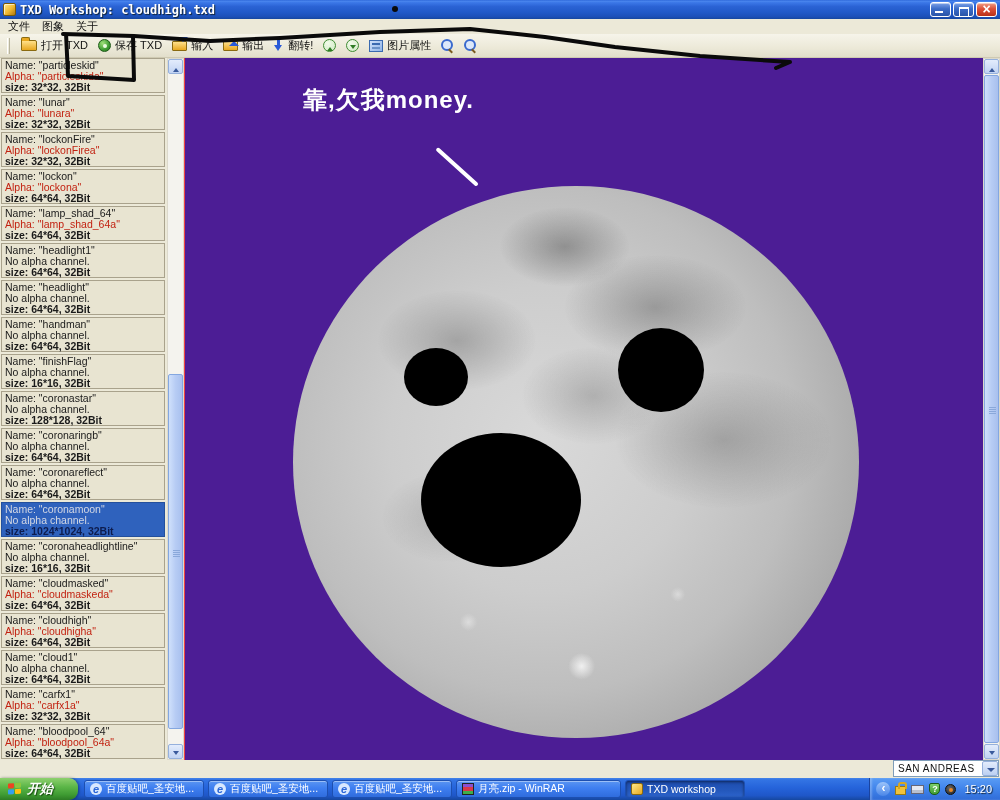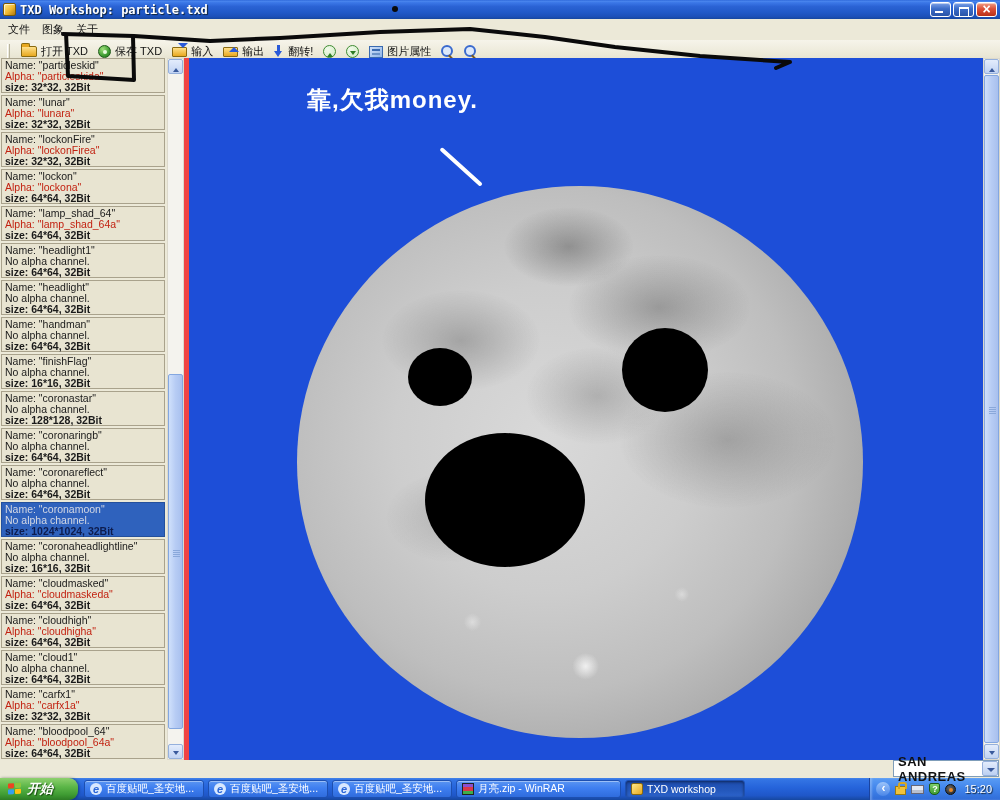--- a/index.html
+++ b/index.html
@@ -19,21 +19,21 @@
   text-shadow:1px 1px 1px #123; letter-spacing:0; }
 .winbtns { position:absolute; right:3px; top:2px; display:flex; gap:2px; }
 .wbtn { width:21px; height:15px; border-radius:3px; border:1px solid #fff; position:relative;
   background:linear-gradient(180deg,#7da2e8 0%,#3b6cc8 45%,#2a55a8 100%); box-shadow:inset 0 1px 0 rgba(255,255,255,.5); }
 .wbtn.close { background:linear-gradient(180deg,#f0a088 0%,#dd5038 45%,#b83018 100%); }
 .wbtn.min::after { content:""; position:absolute; left:4px; bottom:3px; width:8px; height:2px; background:#fff; }
 .wbtn.restore::after { content:""; position:absolute; left:5px; top:4px; width:8px; height:7px;
   border:1px solid #fff; border-top:2px solid #fff; }
 .wbtn.close::after { content:"×"; position:absolute; left:0; right:0; top:-2px; text-align:center; color:#fff; font-size:14px; font-weight:bold; }
 
-.menubar { height:21px; background:#ece9d8; display:flex; align-items:center; gap:0; padding-left:5px; }
+.menubar { height:15px; background:#ece9d8; display:flex; align-items:center; gap:0; padding-left:5px; }
 .menu-item { font-size:11px; color:#111; padding:0 9px 0 3px; cursor:default; }
 
 .toolbar { height:24px; background:linear-gradient(180deg,#f6f4ea 0%,#ece9d8 60%,#e2decb 100%);
   border-bottom:1px solid #cfcab2; display:flex; align-items:center; padding-left:7px; }
 .grip { width:3px; height:16px; border-left:1px solid #fff; border-right:1px solid #b8b49e; margin-right:6px; }
 .tbtn { display:flex; align-items:center; gap:4px; padding:2px 5px; border-radius:2px; }
 .tlabel { font-size:11px; color:#111; white-space:nowrap; }
 
 
 .icon { display:inline-block; position:relative; }
@@ -72,21 +72,21 @@
 
 .vscroll { position:absolute; top:0; bottom:0; width:17px; background:#f4f3ee; border:1px solid #dcd9cc; }
 .sidebar .vscroll { right:0; }
 .sb-btn { position:absolute; left:0; right:0; height:15px; background:linear-gradient(180deg,#e3ecfc,#c1d3f3); border:1px solid #95b0dc; border-radius:2px; }
 .sb-btn.up { top:0; } .sb-btn.down { bottom:0; }
 .sb-btn.up::after { content:""; position:absolute; left:4px; top:5px; border:3px solid transparent; border-bottom:4px solid #3a5a9c; }
 .sb-btn.down::after { content:""; position:absolute; left:4px; top:6px; border:3px solid transparent; border-top:4px solid #3a5a9c; }
 .sb-thumb { position:absolute; left:0; right:0; background:linear-gradient(90deg,#cfe0fb,#b7ccf4 50%,#a8c0ee); border:1px solid #84a7e0; border-radius:2px; }
 .sb-thumb::after { content:""; position:absolute; left:4px; top:50%; width:7px; height:1px; background:#8aa8da; box-shadow:0 2px 0 #8aa8da, 0 4px 0 #8aa8da, 0 -2px 0 #8aa8da; }
 
-.canvas { flex:1; position:relative; background:#1d4ed8; border-left:5px solid #ef4444; overflow:hidden; }
+.canvas { flex:1; position:relative; background:#4c1d95; border-left:1px solid #ef4444; overflow:hidden; }
 .canvas .vscroll { right:0; }
 
 
 .moon { position:absolute; left:108px; top:128px; width:566px; height:552px; border-radius:50%;
   background:radial-gradient(circle at 44% 46%, #d9d9d9 0%, #cdcdcd 35%, #bebebe 58%, #a9a9a9 76%, #8f8f8f 89%, #6f6f6f 95%, #474747 99%, #1a1a1a 100%); }
 .moon::before { content:""; position:absolute; inset:0; border-radius:50%;
   background:
    radial-gradient(ellipse 90px 55px at 48% 11%, rgba(100,100,100,.55), rgba(100,100,100,0) 72%),
    radial-gradient(ellipse 130px 75px at 64% 22%, rgba(106,106,106,.5), rgba(0,0,0,0) 70%),
    radial-gradient(ellipse 110px 70px at 29% 28%, rgba(112,112,112,.45), rgba(0,0,0,0) 72%),
@@ -117,21 +117,21 @@
 .statusbar { position:absolute; left:0; right:0; bottom:0; height:18px; background:#ece9d8; border-top:1px solid #fff;
   display:flex; align-items:center; gap:16px; padding-left:192px; }
 .view-item { display:flex; align-items:center; gap:5px; font-size:11px; color:#222; }
 .image-icon { width:14px; height:11px; border:1px solid #888; background:linear-gradient(180deg,#bcd4f0 0%,#bcd4f0 55%,#d8c890 55%,#c0a860 100%); }
 .mask-star-icon { width:13px; height:12px; background:#151515; border:1px solid #000; color:#fff; font-size:9px; line-height:11px; text-align:center; }
 .mixed-star-icon { width:13px; height:12px; background:#b09a50; border:1px solid #7a6830; color:#fff; font-size:9px; line-height:11px; text-align:center; }
 .mask-star-icon::after, .mixed-star-icon::after { content:"★"; }
 
 .combo { position:absolute; right:1px; bottom:1px; width:106px; height:17px; background:#fff; border:1px solid #7f9db9;
   display:flex; align-items:center; z-index:85; }
-.combo-text { flex:1; font-size:13px; font-weight:bold; color:#111; padding-left:4px; letter-spacing:.5px; }
+.combo-text { flex:1; font-size:10px; font-weight:normal; color:#111; padding-left:4px; letter-spacing:.5px; }
 .combo-btn { width:16px; height:15px; margin-right:0; background:linear-gradient(180deg,#e3ecfc,#bcd0f2); border:1px solid #95b0dc; border-radius:2px; position:relative; }
 .combo-btn::after { content:""; position:absolute; left:4px; top:6px; border:4px solid transparent; border-top:4px solid #3a5a9c; }
 
 
 #taskbar { position:absolute; left:0; bottom:0; width:1000px; height:22px;
   background:linear-gradient(180deg,#4584e8 0%,#3374e4 8%,#2563da 45%,#1f57c8 80%,#16479f 100%); display:flex; align-items:center; }
 .startbtn { height:22px; width:78px; display:flex; align-items:center; gap:5px; padding-left:8px;
   background:linear-gradient(180deg,#8ed06e 0%,#5cb648 40%,#3f9c33 75%,#2d7c24 100%);
   border-radius:0 9px 9px 0; box-shadow:1px 0 3px rgba(0,0,0,.4); }
 .flag-icon { width:14px; height:13px; display:grid; grid-template-columns:6px 6px; grid-template-rows:5px 5px; gap:1px; transform:skewY(-4deg); }
@@ -164,21 +164,21 @@
 </style>
 </head>
 <body>
 
 <div id="stage">
 
   <div id="window">
 
     <div class="titlebar">
       <span class="app-icon"></span>
-      <span class="title-text">TXD Workshop: particle.txd</span>
+      <span class="title-text">TXD Workshop: cloudhigh.txd</span>
       <span class="winbtns">
         <span class="wbtn min"></span>
         <span class="wbtn restore"></span>
         <span class="wbtn close"></span>
       </span>
     </div>
 
     <div class="menubar">
         <span class="menu-item">文件</span>
         <span class="menu-item">图象</span>

